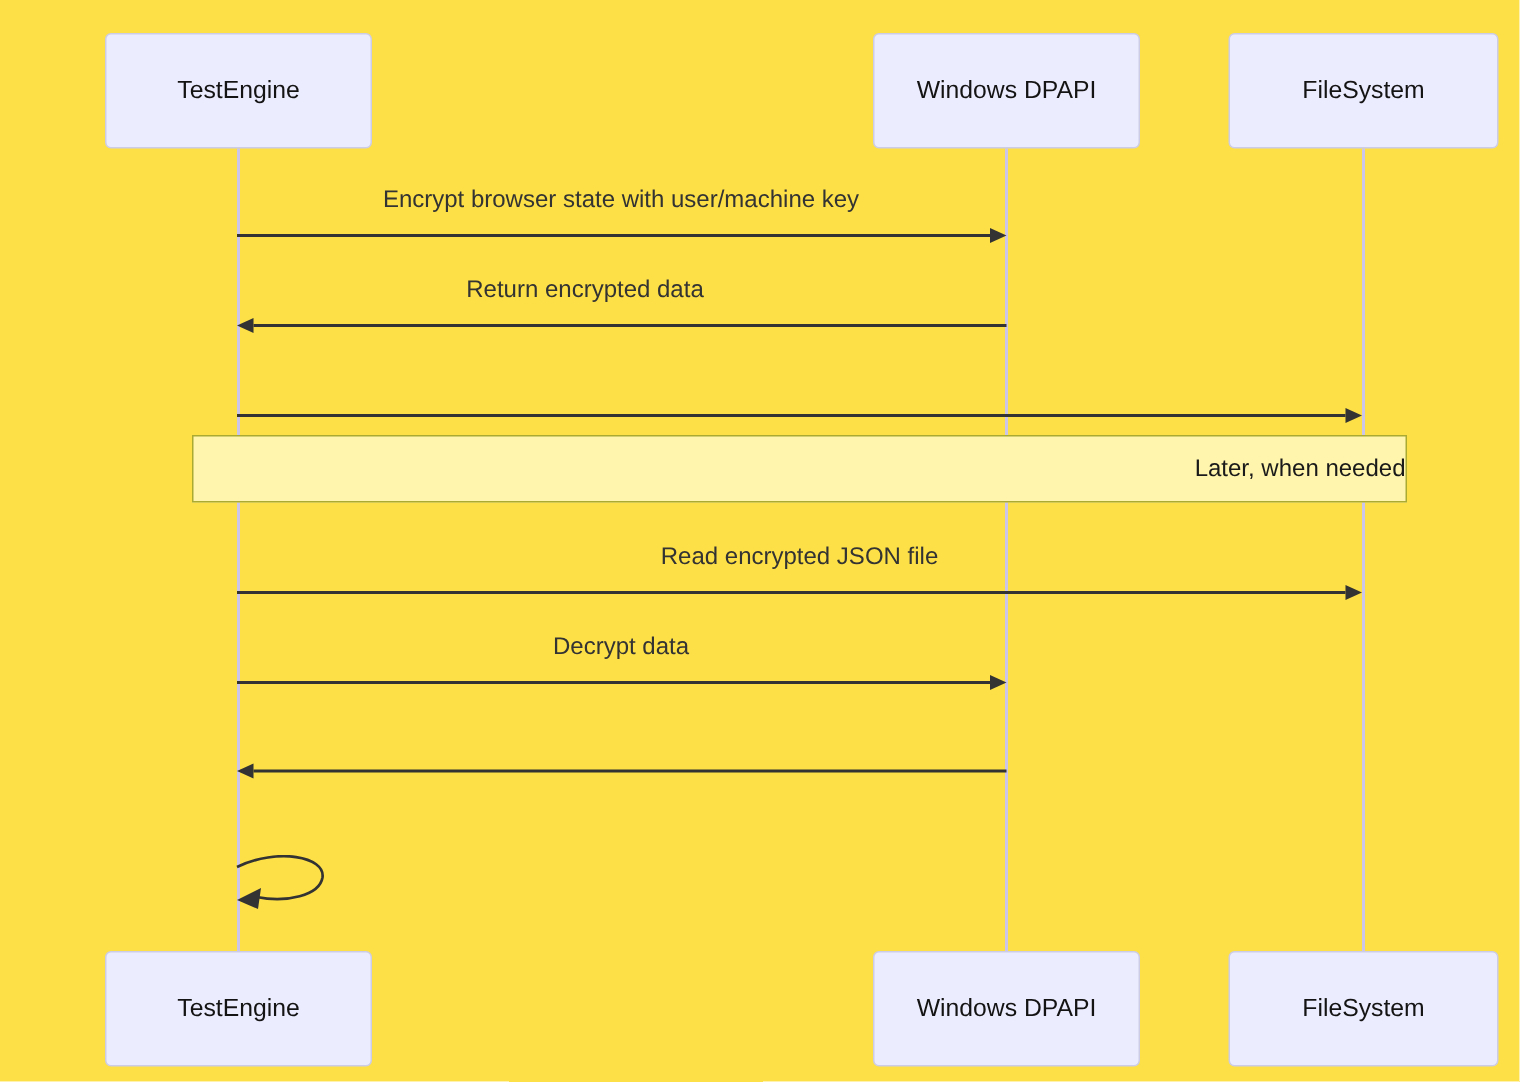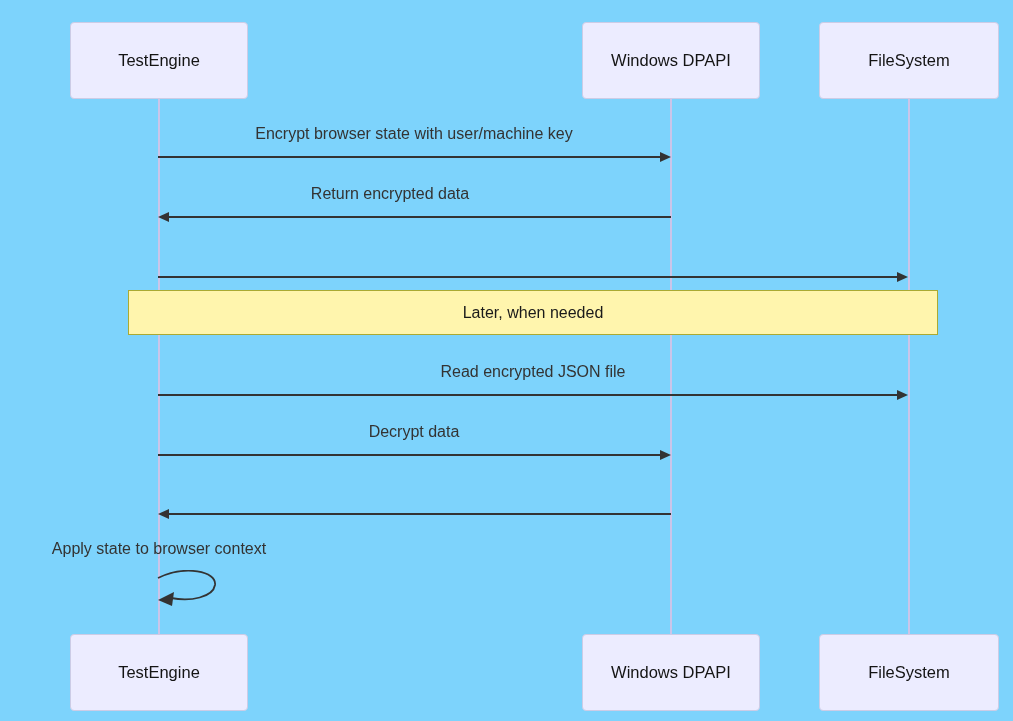--- a/index.html
+++ b/index.html
@@ -4,21 +4,21 @@
 <style>
   html, body {
     margin: 0; padding: 0;
     background: #ffffff;
     font-family: "Liberation Sans", "DejaVu Sans", sans-serif;
   }
   .stage {
     position: relative;
     width: 1013px;
     height: 721px;
-    background: #7dd3fc;
+    background: #fde047;
     overflow: hidden;
   }
   .lifeline {
     position: absolute;
     width: 2px;
     top: 99px;
     height: 535px;
     background: #cbc5e9;
   }
   .actor {
@@ -64,21 +64,21 @@
     position: absolute;
     left: 128px;
     top: 290px;
     width: 810px;
     height: 45px;
     background: #fff5ad;
     border: 1px solid #aaaa33;
     box-sizing: border-box;
     display: flex;
     align-items: center;
-    justify-content: center;
+    justify-content: flex-end;
     font-size: 16px;
     color: #1a1a1a;
   }
   .self-text {
     position: absolute;
     left: 159px;
     top: 540px;
     transform: translateX(-50%);
     white-space: nowrap;
     font-size: 16px;
@@ -128,21 +128,20 @@
   <div class="msg-line" style="left:158px; top:394px; width:739px"></div>
   <div class="arr-r" style="left:897px; top:390px"></div>
 
   <div class="msg-text" style="left:414px; top:423px">Decrypt data</div>
   <div class="msg-line" style="left:158px; top:454px; width:502px"></div>
   <div class="arr-r" style="left:660px; top:450px"></div>
 
   <div class="msg-line" style="left:169px; top:513px; width:502px"></div>
   <div class="arr-l" style="left:158px; top:509px"></div>
 
-  <div class="self-text">Apply state to browser context</div>
   <svg class="self-loop" width="68" height="38" viewBox="0 0 68 38">
     <path d="M1,8 C28,-5 60,1 58,15 C56,27 34,32 14,28" fill="none" stroke="#333333" stroke-width="1.8"></path>
     <polygon points="1,30 17,22 15,36" fill="#333333"></polygon>
   </svg>
 
   <div class="actor" style="left:70px; top:634px; width:178px">
     <span>TestEngine</span>
   </div>
   <div class="actor" style="left:582px; top:634px; width:178px">
     <span>Windows DPAPI</span>

